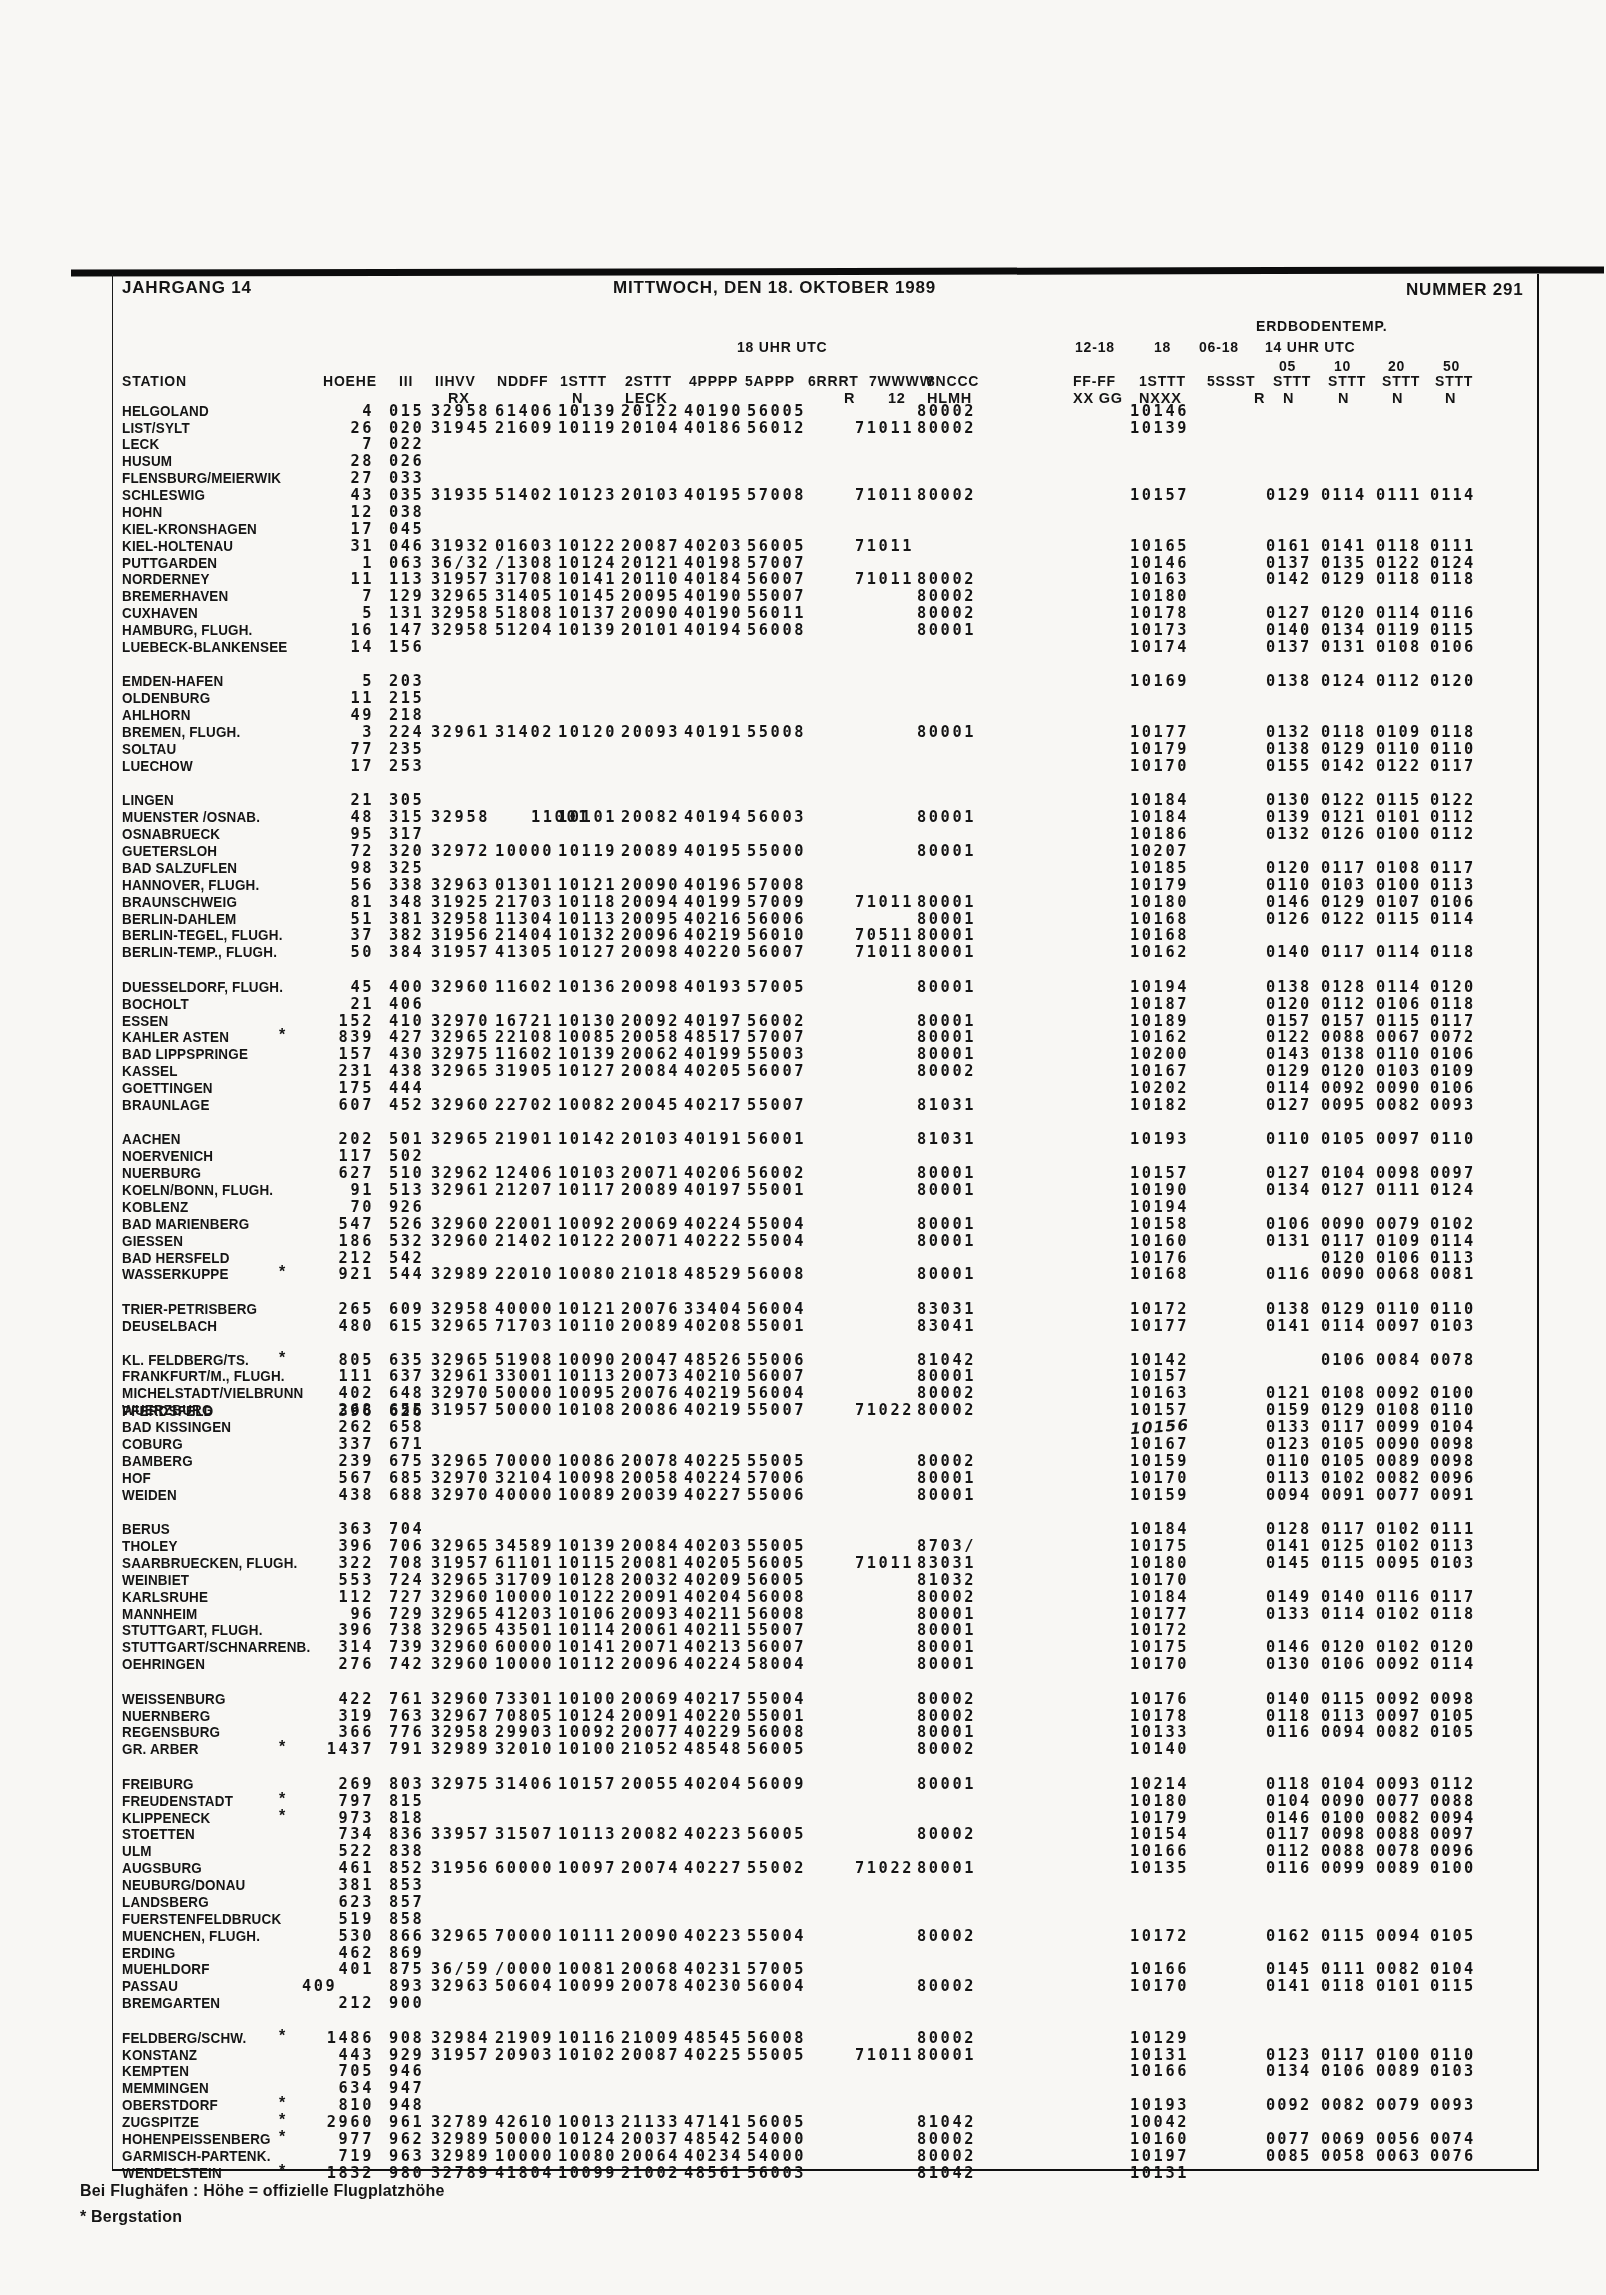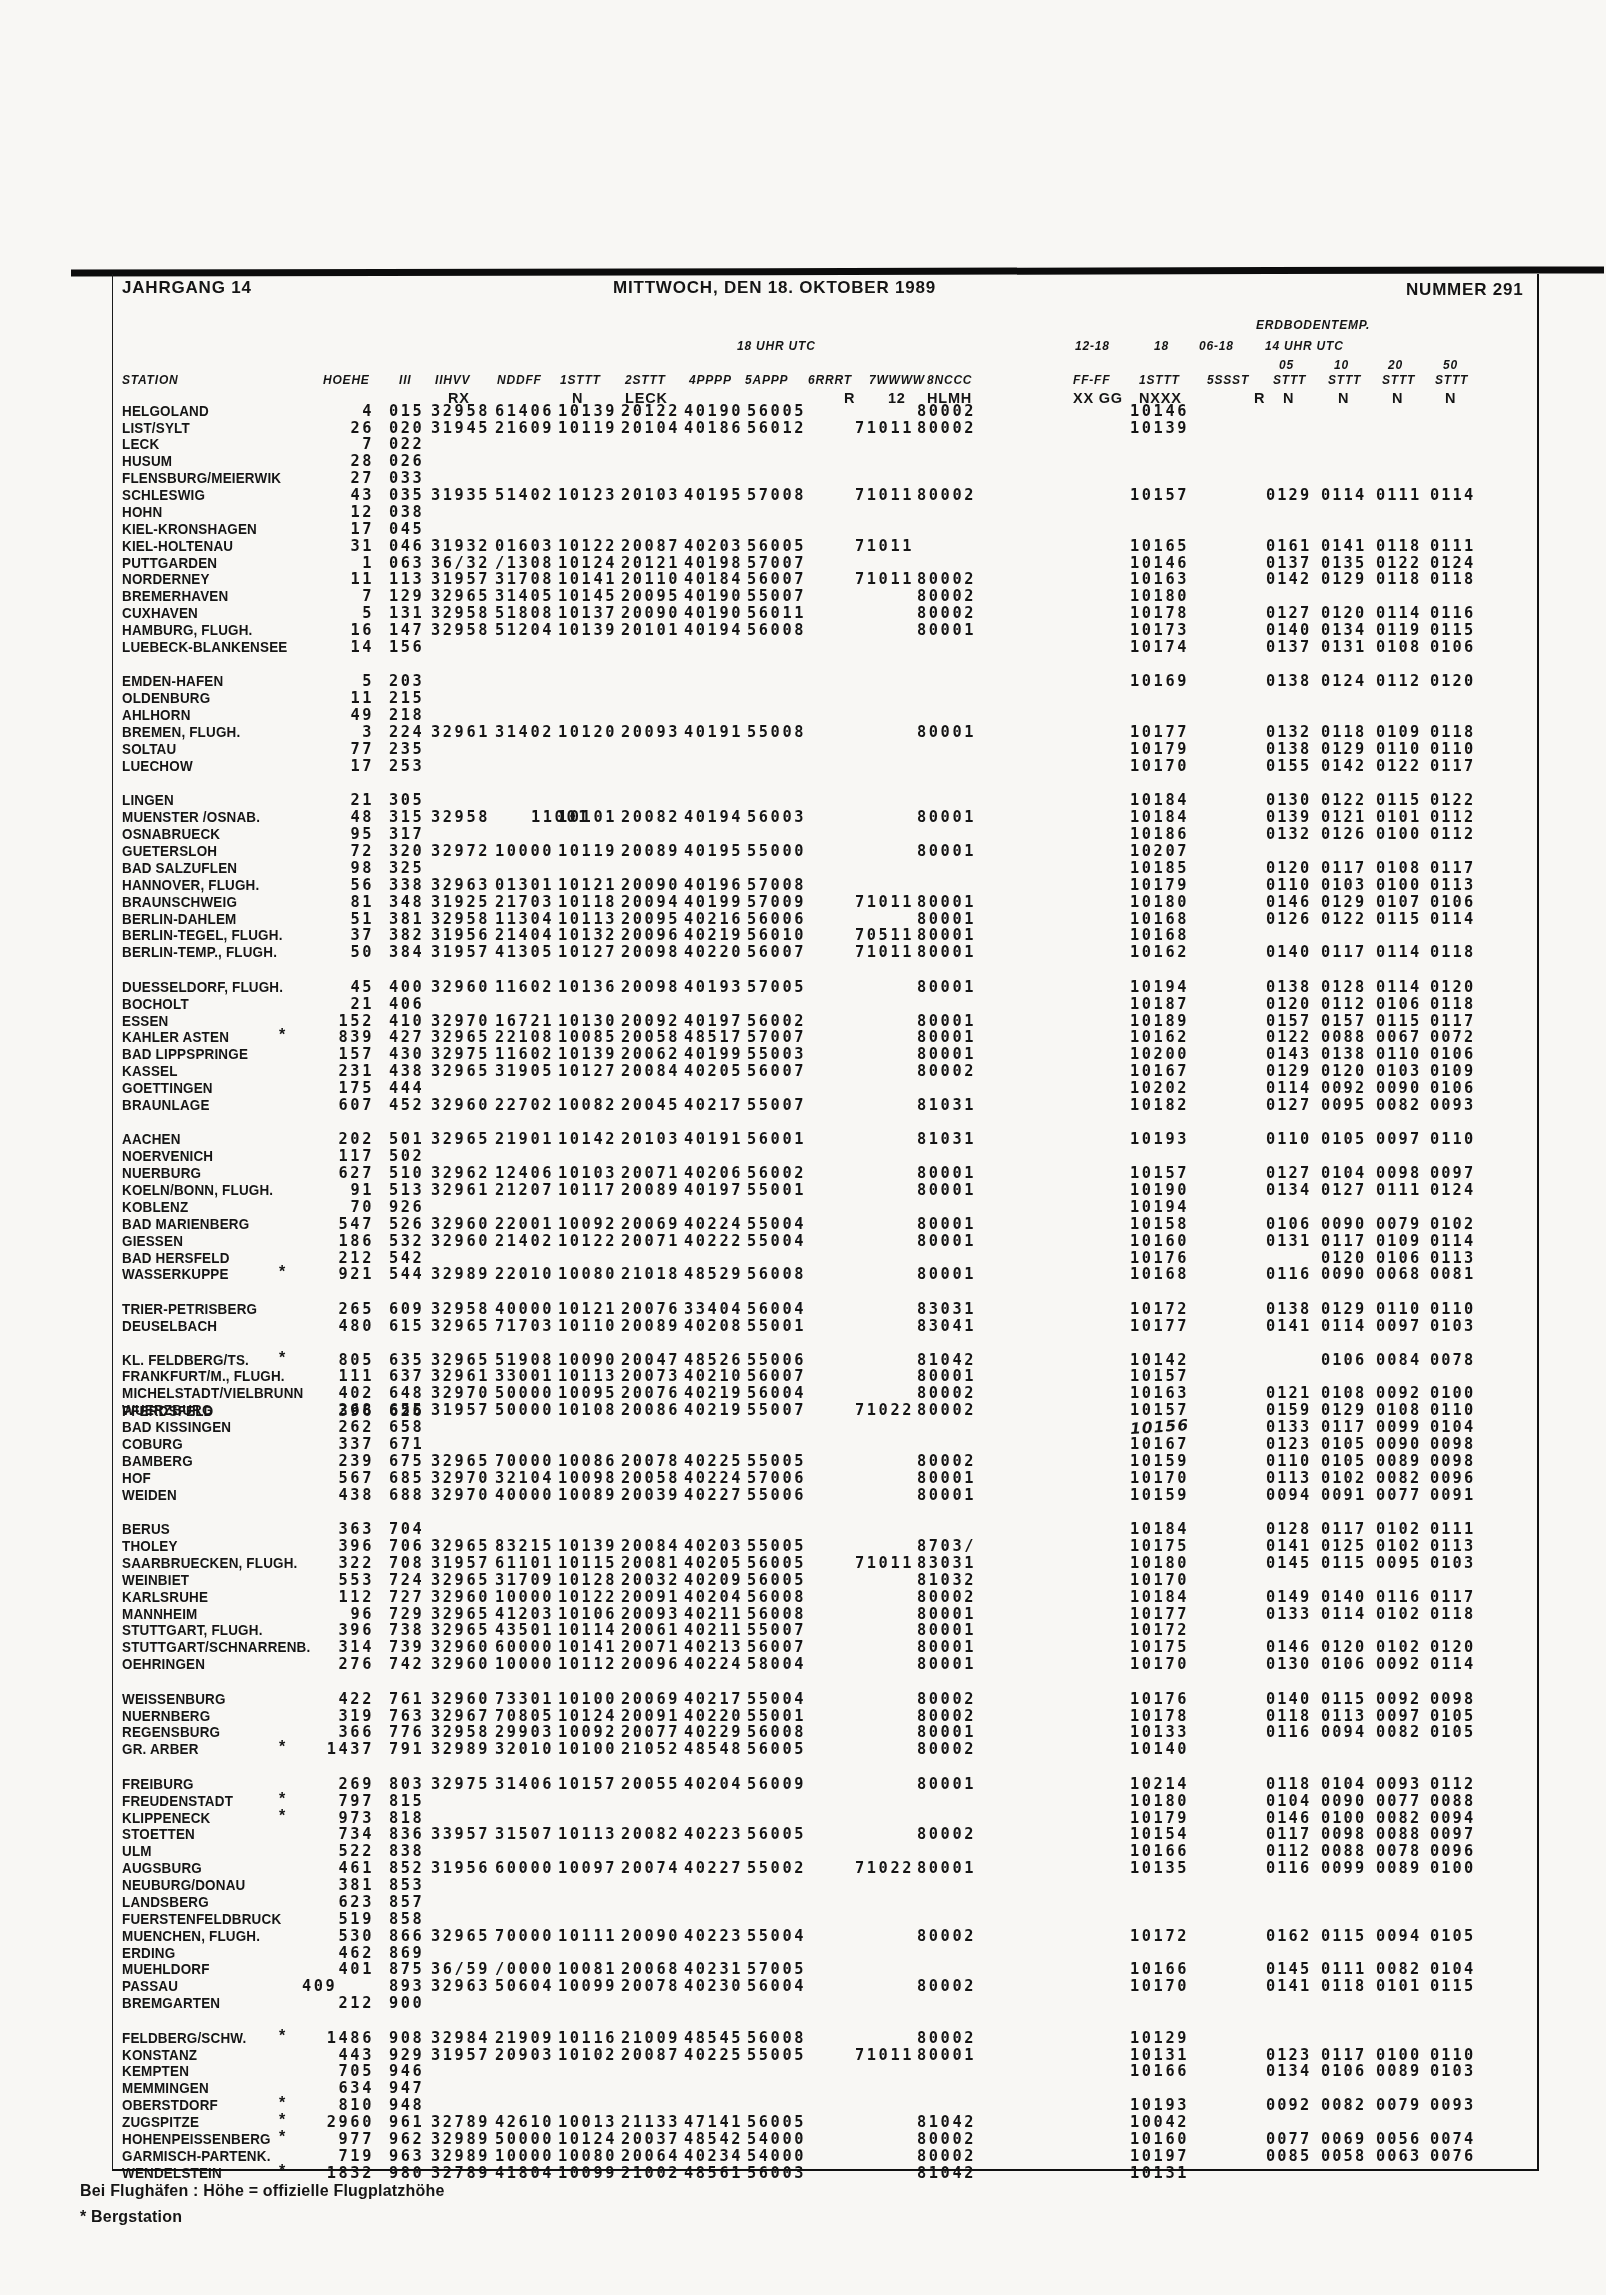--- a/index.html
+++ b/index.html
@@ -1,20 +1,20 @@
 <!DOCTYPE html>
 <html style="font-size:13px"><head>
 <meta charset="utf-8">
 <style>
   html,body{margin:0;padding:0;background:#e8e8e6;}
   .page{position:relative;width:1607px;height:2295px;background:#f8f7f4;overflow:hidden;
         font-family:"Liberation Sans",sans-serif;color:#151515;}
   .abs{position:absolute;white-space:nowrap;}
   .mast{font-size:17px;font-weight:700;letter-spacing:0.8px;}
-  .hdr{font-size:12px;font-weight:700;letter-spacing:0.8px;font-style:italic;}
+  .hdr{font-size:14px;font-weight:700;letter-spacing:0.8px;}
   .hdr-sm{font-size:14.5px;font-weight:700;letter-spacing:0.8px;}
   .topbar{position:absolute;left:71px;top:268px;width:1533px;height:7.2px;background:#0c0c0c;
           transform:rotate(-0.12deg);}
   .frame{position:absolute;left:112px;top:274px;width:1424px;height:1895px;
          border-left:1.6px solid #1b1b1b;border-right:2.4px solid #111;border-bottom:2.4px solid #111;}
   .row{position:absolute;left:0;width:1607px;height:17px;}
   .name{position:absolute;font-size:15.3px;font-weight:700;transform:scaleX(.88);transform-origin:0 50%;letter-spacing:0.2px;}
   .num{position:absolute;font-family:"DejaVu Sans Mono",monospace;font-weight:700;font-size:15.3px;letter-spacing:2.6px;}
   .num4{letter-spacing:2.1px;}
   .ast{position:absolute;font-size:16px;font-weight:700;}
@@ -892,21 +892,21 @@
         <span class="num num4" style="left: 1266px; top: 0px;">0128</span>
         <span class="num num4" style="left: 1321px; top: 0px;">0117</span>
         <span class="num num4" style="left: 1376px; top: 0px;">0102</span>
         <span class="num num4" style="left: 1430px; top: 0px;">0111</span>
       </div>
       <div class="row" style="top: 1537px;">
         <span class="name" style="left: 122px; top: 0px;">THOLEY</span>
         <span class="num" style="left: 310px; top: 0px; width: 64px; display: inline-block; text-align: right;">396</span>
         <span class="num" style="left: 389px; top: 0px;">706</span>
         <span class="num" style="left: 431px; top: 0px;">32965</span>
-        <span class="num" style="left: 495px; top: 0px;">83215</span>
+        <span class="num" style="left: 495px; top: 0px;">34589</span>
         <span class="num" style="left: 558px; top: 0px;">10139</span>
         <span class="num" style="left: 621px; top: 0px;">20084</span>
         <span class="num" style="left: 684px; top: 0px;">40203</span>
         <span class="num" style="left: 747px; top: 0px;">55005</span>
         <span class="num" style="left: 917px; top: 0px;">8703/</span>
         <span class="num" style="left: 1130px; top: 0px;">10175</span>
         <span class="num num4" style="left: 1266px; top: 0px;">0141</span>
         <span class="num num4" style="left: 1321px; top: 0px;">0125</span>
         <span class="num num4" style="left: 1376px; top: 0px;">0102</span>
         <span class="num num4" style="left: 1430px; top: 0px;">0113</span>

